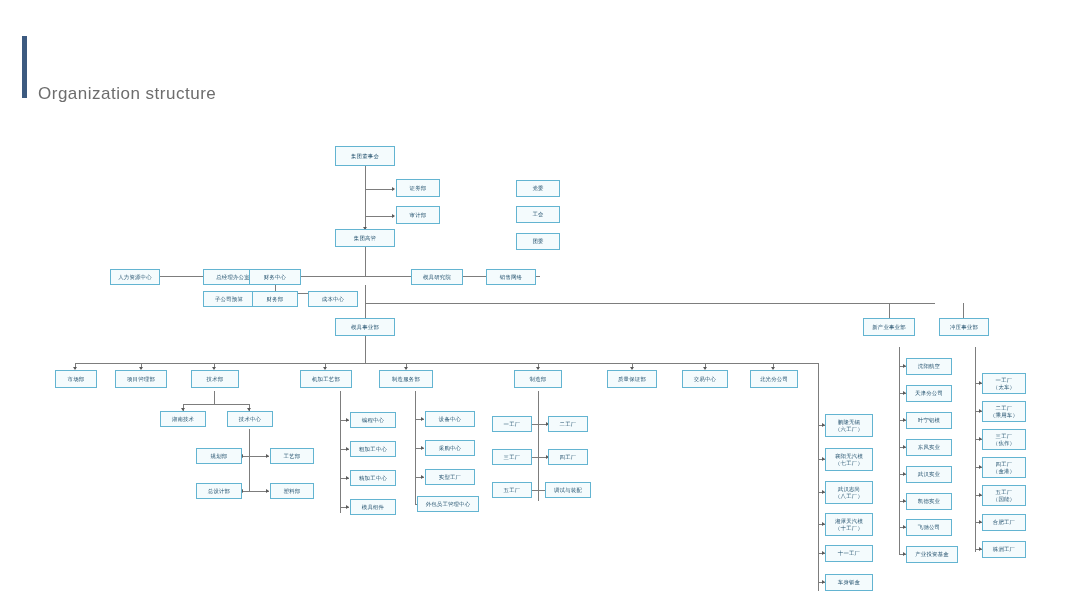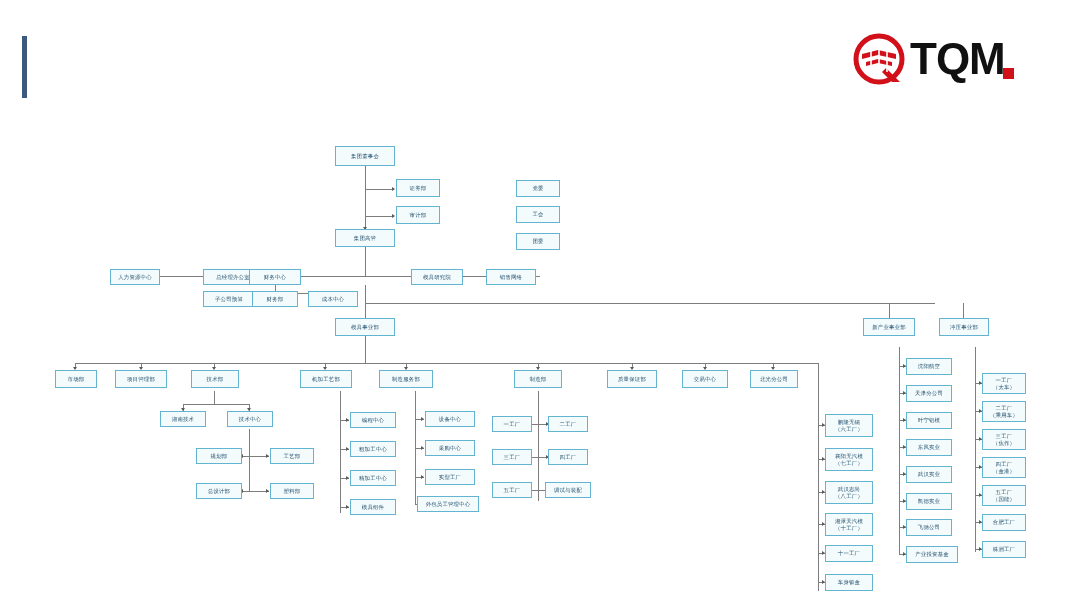--- a/index.html
+++ b/index.html
@@ -37,32 +37,22 @@
   .arw.r{border-width:2.2px 0 2.2px 3.4px;border-color:transparent transparent transparent #5a5a5a;}
   .arw.l{border-width:2.2px 3.4px 2.2px 0;border-color:transparent #5a5a5a transparent transparent;}
   .arw.d{border-width:3.4px 2.2px 0 2.2px;border-color:#5a5a5a transparent transparent transparent;}
 </style>
 </head>
 <body>
 
 <div id="stage">
 
   <div class="hdr-bar"></div>
-
-  <div class="logo">
-    <svg class="logo-mark" viewBox="0 0 54 54">
-      <circle cx="27" cy="27" r="23" fill="none" stroke="#d1101a" stroke-width="5"></circle>
-      <path d="M10 22 L26 18 L44 22 L44 27 L26 23 L10 27 Z" fill="#d1101a"></path>
-      <path d="M14 30 L26 27 L40 30 L40 34 L26 31 L14 34 Z" fill="#d1101a"></path>
-      <path d="M34 36 L48 50 L40 50 L30 40 Z" fill="#d1101a"></path>
-      <path d="M19 16 L19 40 M27 18 L27 42 M35 16 L35 40" stroke="#ffffff" stroke-width="1.6" fill="none"></path>
-    </svg>
-    <div class="logo-text">TQM</div>
-    <div class="logo-dot"></div>
-  </div>
+  <div class="hdr-en">Organization structure</div>
+
 
   <div class="ln v" style="left:365px;top:166px;height:64px;"></div>
   <div class="ln h" style="left:365px;top:189px;width:29px;"></div>
   <div class="arw r" style="left:392px;top:187px;"></div>
   <div class="ln h" style="left:365px;top:216px;width:29px;"></div>
   <div class="arw r" style="left:392px;top:214px;"></div>
   <div class="arw d" style="left:363px;top:227px;"></div>
 
   <div class="ln v" style="left:365px;top:247px;height:29px;"></div>
   <div class="ln h" style="left:134px;top:276px;width:406px;"></div>

